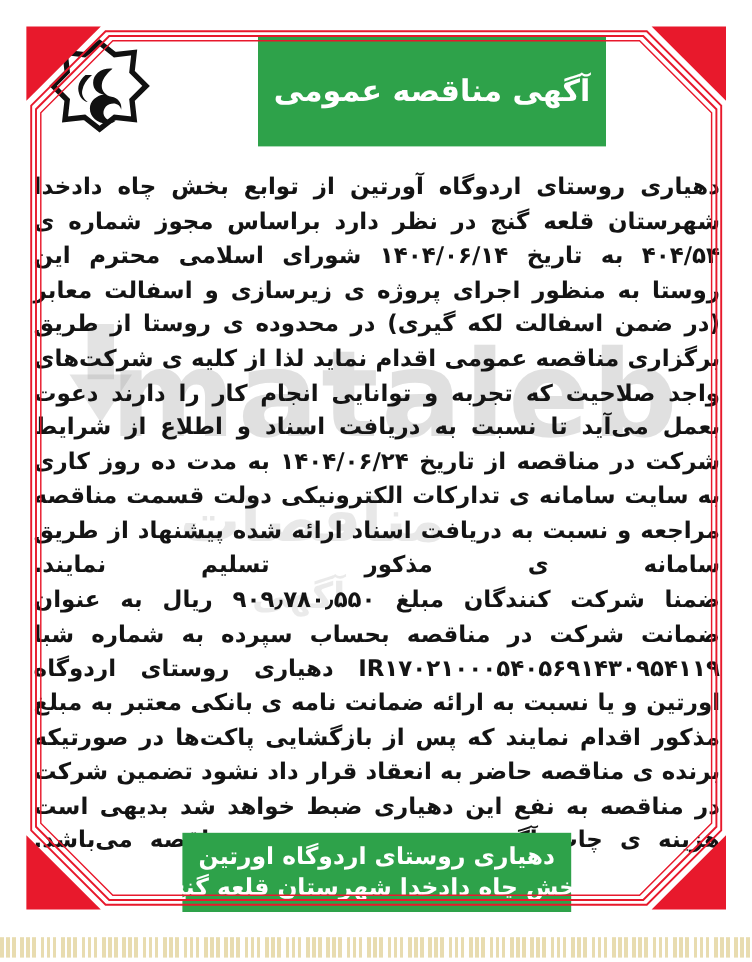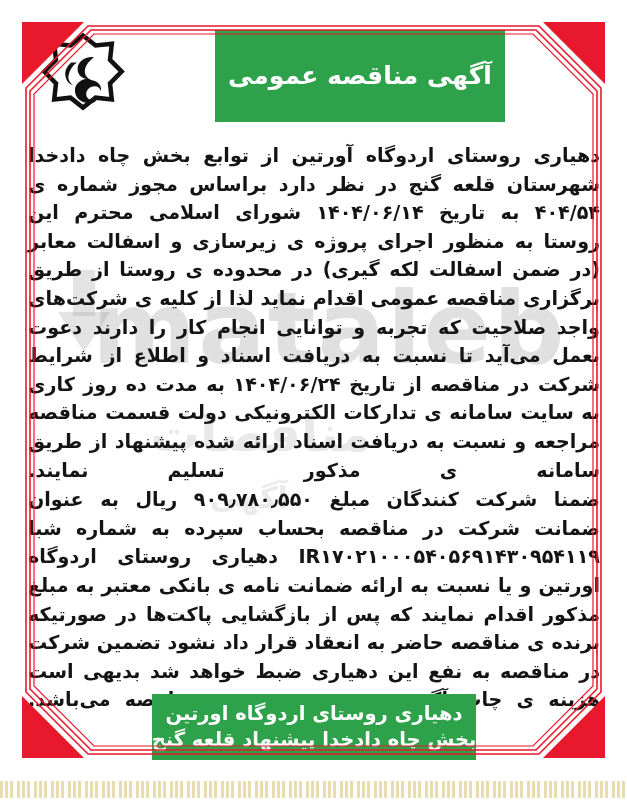--- a/index.html
+++ b/index.html
@@ -235,21 +235,21 @@
       </div>
     </div>
 
     <div class="body-text">
       <p class="para">دهیاری روستای اردوگاه آورتین از توابع بخش چاه دادخدا شهرستان قلعه گنج در نظر دارد براساس مجوز شماره ی ۴۰۴/۵۴ به تاریخ ۱۴۰۴/۰۶/۱۴ شورای اسلامی محترم این روستا به منظور اجرای پروژه ی زیرسازی و اسفالت معابر (در ضمن اسفالت لکه گیری) در محدوده ی روستا از طریق برگزاری مناقصه عمومی اقدام نماید لذا از کلیه ی شرکت‌های واجد صلاحیت که تجربه و توانایی انجام کار را دارند دعوت بعمل می‌آید تا نسبت به دریافت اسناد و اطلاع از شرایط شرکت در مناقصه از تاریخ ۱۴۰۴/۰۶/۲۴ به مدت ده روز کاری به سایت سامانه ی تدارکات الکترونیکی دولت قسمت مناقصه مراجعه و نسبت به دریافت اسناد ارائه شده پیشنهاد از طریق سامانه ی مذکور تسلیم نمایند.</p>
       <p class="para para-last">ضمنا شرکت کنندگان مبلغ ۹۰۹٫۷۸۰٫۵۵۰ ریال به عنوان ضمانت شرکت در مناقصه بحساب سپرده به شماره شبا IR۱۷۰۲۱۰۰۰۵۴۰۵۶۹۱۴۳۰۹۵۴۱۱۹ دهیاری روستای اردوگاه اورتین و یا نسبت به ارائه ضمانت نامه ی بانکی معتبر به مبلغ مذکور اقدام نمایند که پس از بازگشایی پاکت‌ها در صورتیکه برنده ی مناقصه حاضر به انعقاد قرار داد نشود تضمین شرکت در مناقصه به نفع این دهیاری ضبط خواهد شد بدیهی است هزینه ی چاپ آگهی به عهده ی برنده مناقصه می‌باشد.</p>
     </div>
 
     <div class="footer-banner">
       <div class="footer-line">دهیاری روستای اردوگاه اورتین</div>
-      <div class="footer-line">بخش چاه دادخدا پیشنهاد قلعه گنج</div>
+      <div class="footer-line">بخش چاه دادخدا شهرستان قلعه گنج</div>
     </div>
   </div>
 
   <svg class="frame" viewBox="0 0 627 802" preserveAspectRatio="none">
 
     <polygon points="22,22 84,22 22,84" fill="#e8192c"></polygon>
 
     <polygon points="605,22 605,84 543,22" fill="#e8192c"></polygon>
 
     <polygon points="22,758 22,696 84,758" fill="#e8192c"></polygon>

